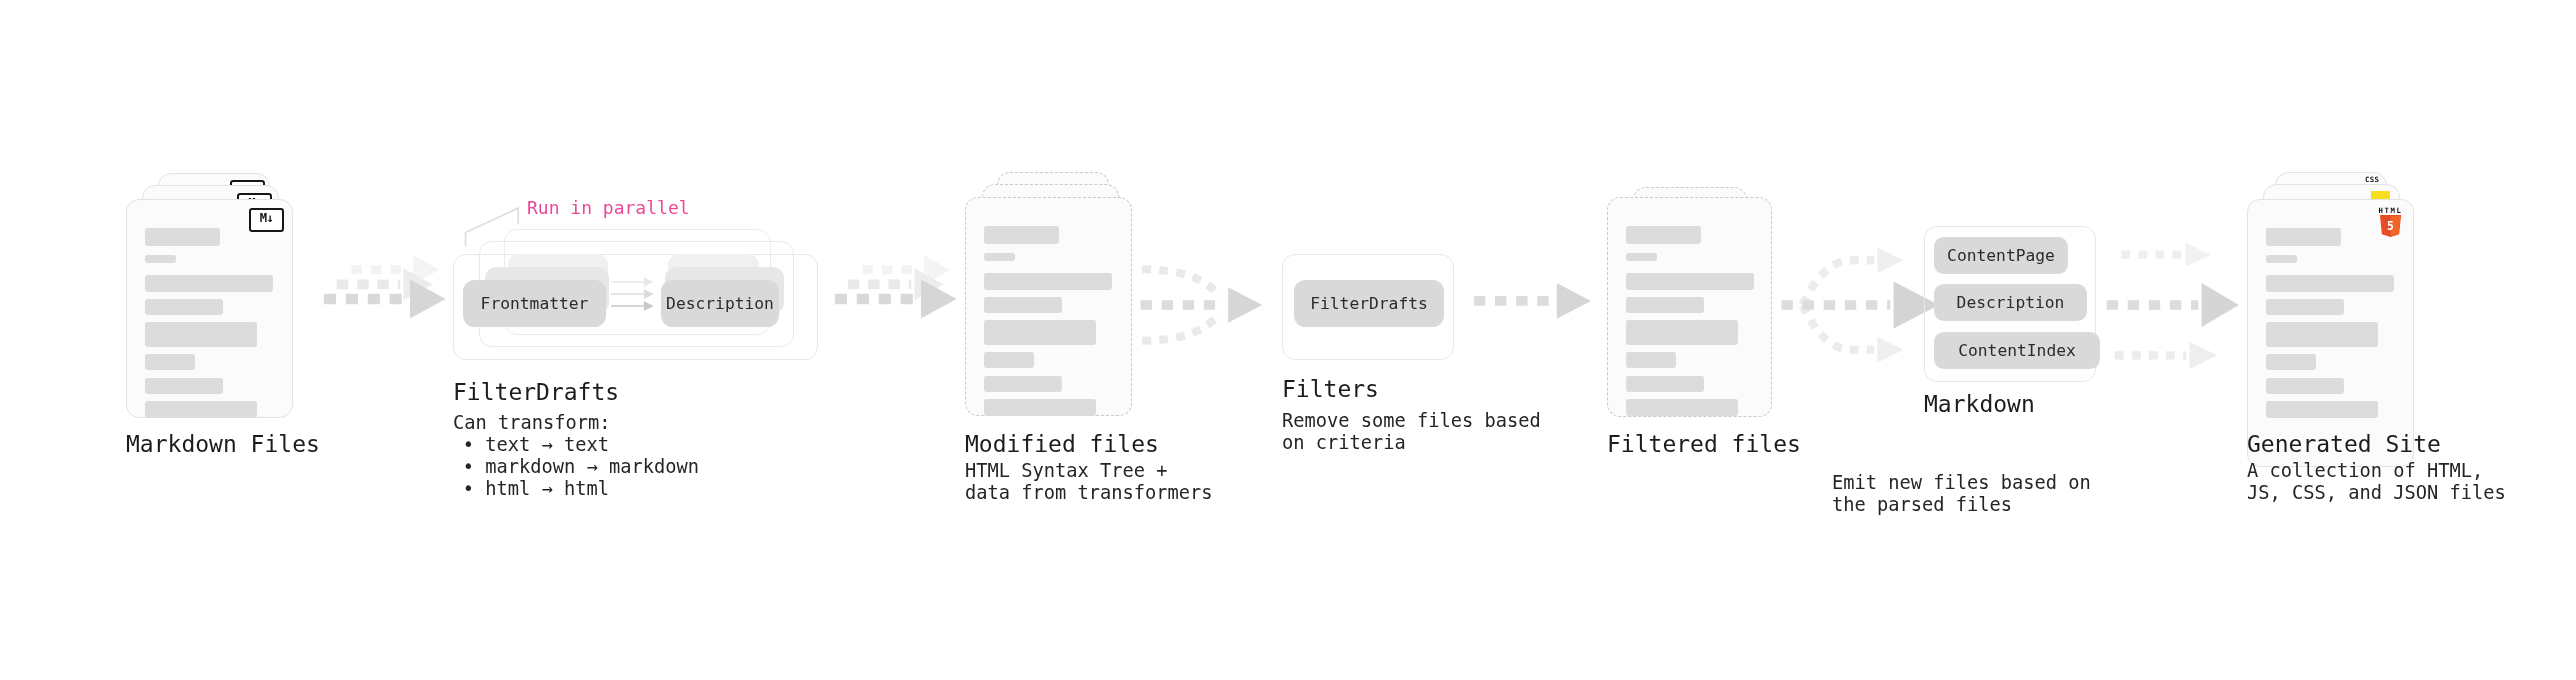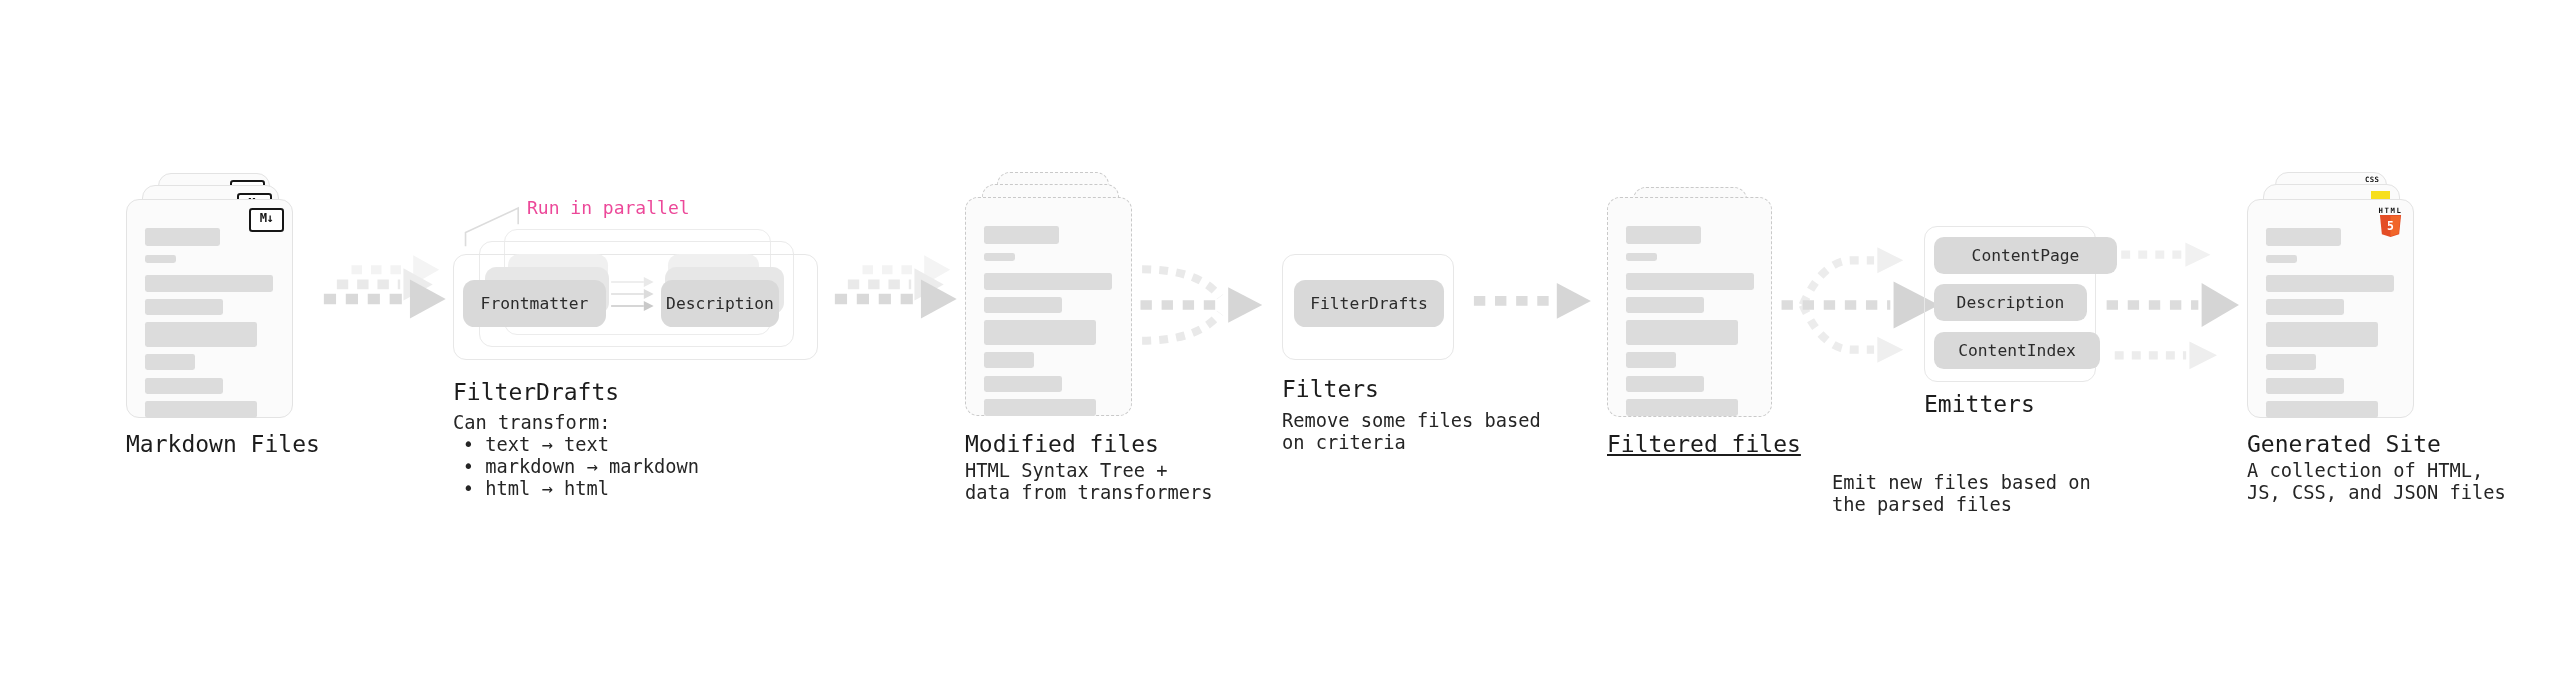--- a/index.html
+++ b/index.html
@@ -177,38 +177,38 @@
         <div class="bar b1"></div>
         <div class="bar b2"></div>
         <div class="bar b3"></div>
         <div class="bar b4"></div>
         <div class="bar b5"></div>
         <div class="bar b6"></div>
         <div class="bar b7"></div>
         <div class="bar b8"></div>
       </div>
     </div>
-    <div class="stage-label" style="left:1607px;top:431px;text-decoration:underline;">Filtered files</div>
+    <div class="stage-label" style="left:1607px;top:431px;">Filtered files</div>
   </div>
 
   <svg style="left:1778px;top:236px;" width="167" height="138" viewBox="0 0 205 170">
     <path d="M 30 85 Q 55 30 90 30 L 118 30" fill="none" stroke="#ececec" stroke-width="10" stroke-dasharray="11 10"></path>
     <polygon points="122,14 122,46 154,30" fill="#efefef"></polygon>
     <path d="M 30 85 Q 55 140 90 140 L 118 140" fill="none" stroke="#ececec" stroke-width="10" stroke-dasharray="11 10"></path>
     <polygon points="122,124 122,156 154,140" fill="#efefef"></polygon>
     <line x1="4" y1="85" x2="138" y2="85" stroke="#dcdcdc" stroke-width="12" stroke-dasharray="14 12"></line>
     <polygon points="142,56 142,114 198,85" fill="#d4d4d4"></polygon>
   </svg>
 
   <div>
     <div class="obox" style="left:1924px;top:226px;width:172px;height:156px;"></div>
-    <div class="pill" style="left:1934px;top:237px;width:183px;height:37px;border-radius:9.8px;">ContentPage</div>
+    <div class="pill" style="left:1934px;top:237px;width:134px;height:37px;border-radius:9.8px;">ContentPage</div>
     <div class="pill" style="left:1934px;top:284px;width:153px;height:37px;border-radius:9.8px;">Description</div>
     <div class="pill" style="left:1934px;top:332px;width:166px;height:37px;border-radius:9.8px;">ContentIndex</div>
-    <div class="stage-label" style="left:1924px;top:391px;">Emitters</div>
+    <div class="stage-label" style="left:1924px;top:391px;">Markdown</div>
     <div class="stage-sub" style="left:1832px;top:424px;margin-top:48px;">
       <div>Emit new files based on</div>
       <div>the parsed files</div>
     </div>
   </div>
 
   <svg style="left:2105px;top:236px;" width="138" height="138" viewBox="0 0 170 170">
     <line x1="20" y1="23" x2="95" y2="23" stroke="#efefef" stroke-width="10" stroke-dasharray="11 10"></line>
     <polygon points="99,8 99,38 130,23" fill="#f1f1f1"></polygon>
     <line x1="2" y1="85" x2="115" y2="85" stroke="#dcdcdc" stroke-width="12" stroke-dasharray="14 12"></line>
@@ -220,21 +220,21 @@
   <div>
     <div class="card" style="left:2275px;top:172px;width:112px;height:37px;">
       <div class="css-badge" style="right:6.5px;top:3.3px;">
         <div class="txt">CSS</div>
         <div class="bar-u"></div>
       </div>
     </div>
     <div class="card" style="left:2263px;top:184px;width:137px;height:46px;">
       <div class="js-badge" style="right:9px;top:5.7px;width:19.5px;height:8.1px;"></div>
     </div>
-    <div class="card" style="left:2247px;top:199px;width:167px;height:219px;">
+    <div class="card" style="left:2247px;top:199px;width:167px;height:268px;">
       <div class="html5" style="right:11.4px;top:6.5px;width:23px;">
         <div class="txt">HTML</div>
         <svg style="position:static;display:block;margin:0 auto;" width="23" height="22" viewBox="0 0 28 27">
           <polygon points="1,0 27,0 24.6,23.5 14,27 3.4,23.5" fill="#e44d26"></polygon>
           <polygon points="14,1 26,1 24,22.8 14,26" fill="#f16529"></polygon>
           <text x="14" y="19" text-anchor="middle" font-size="14" font-weight="bold" fill="#ffffff">5</text>
         </svg>
       </div>
       <div class="inner">
         <div class="bar b1"></div>

